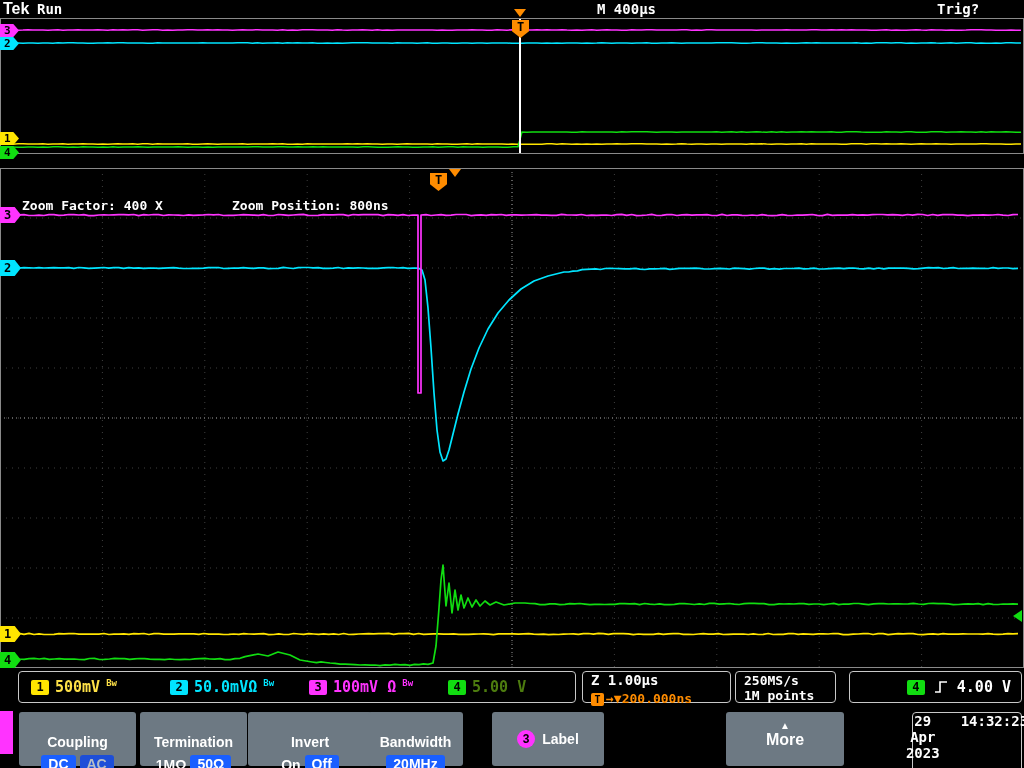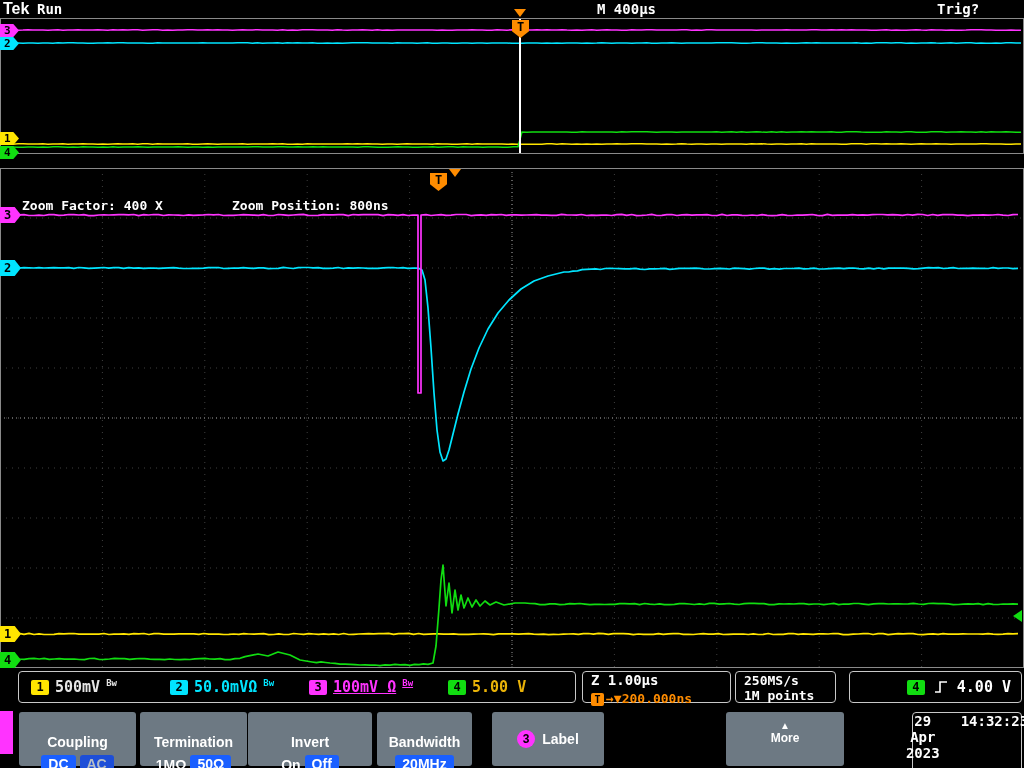--- a/index.html
+++ b/index.html
@@ -8,21 +8,21 @@
   .abs{position:absolute;}
   
   .toptext{position:absolute;top:1px;font:bold 14px "DejaVu Sans Mono",monospace;color:#fff;}
   #tek-logo{left:3px;top:0;font:bold 16px "Liberation Sans",sans-serif;}
   
   .ovb,.mnb{position:absolute;left:0;color:#000;text-align:left;padding-left:4px;box-sizing:border-box;
             clip-path:polygon(0 0,70% 0,100% 50%,70% 100%,0 100%);}
   .ovb{width:19px;height:13px;font:bold 11px "DejaVu Sans Mono",monospace;line-height:13px;}
   .mnb{width:21px;height:16px;font:bold 12px "DejaVu Sans Mono",monospace;line-height:16px;}
   .bg-ch1{background:#ffe500;} .bg-ch2{background:#00e5ff;} .bg-ch3{background:#ff33ff;} .bg-ch4{background:#11dd11;}
-  .c-ch1{color:#e5e5e5;} .c-ch2{color:#00e5ff;} .c-ch3{color:#ff33ff;text-decoration:underline;} .c-ch4{color:#eab308;}
+  .c-ch1{color:#fde047;} .c-ch2{color:#00e5ff;} .c-ch3{color:#ff33ff;} .c-ch4{color:#4d7c0f;}
   
   .tflag{position:absolute;width:17px;height:18px;background:#ff8c00;color:#000;
          font:bold 12px "DejaVu Sans Mono",monospace;text-align:center;line-height:14px;
          clip-path:polygon(0 0,100% 0,100% 62%,50% 100%,0 62%);}
   .tridown{position:absolute;width:0;height:0;border-left:6px solid transparent;
            border-right:6px solid transparent;border-top:8px solid #ff8c00;}
   .trileft{position:absolute;width:0;height:0;border-top:6px solid transparent;
            border-bottom:6px solid transparent;border-right:9px solid #11dd11;}
   
   #zoombar{position:absolute;left:0;top:164px;width:1024px;height:14px;margin-top:35px;}
@@ -188,37 +188,37 @@
   </div>
 
   <div class="btn" style="left:248px;width:124px;">
     <div class="bt">Invert</div>
     <div class="brow">
       <span>On</span>
       <span class="chip sel">Off</span>
     </div>
   </div>
 
-  <div class="btn" style="left:377px;width:95px;">
+  <div class="btn" style="left:368px;width:95px;">
     <div class="bt">Bandwidth</div>
     <div class="brow">
       <span class="chip sel">20MHz</span>
     </div>
   </div>
 
   <div class="btn" style="left:492px;width:112px;">
     <div class="lblrow">
       <span class="circ">3</span>
       <span>Label</span>
     </div>
   </div>
 
   <div class="btn" style="left:726px;width:118px;">
     <div style="font-size:10px;padding-top:8px;">▲</div>
-    <div style="font-size:12px;font-weight:bold;">More</div>
+    <div style="font-size:16px;font-weight:bold;">More</div>
   </div>
 
   <div id="date-box">
     <div>29 Apr 2023</div>
     <div>14:32:23</div>
   </div>
 
 </div>
 
 </body></html>

